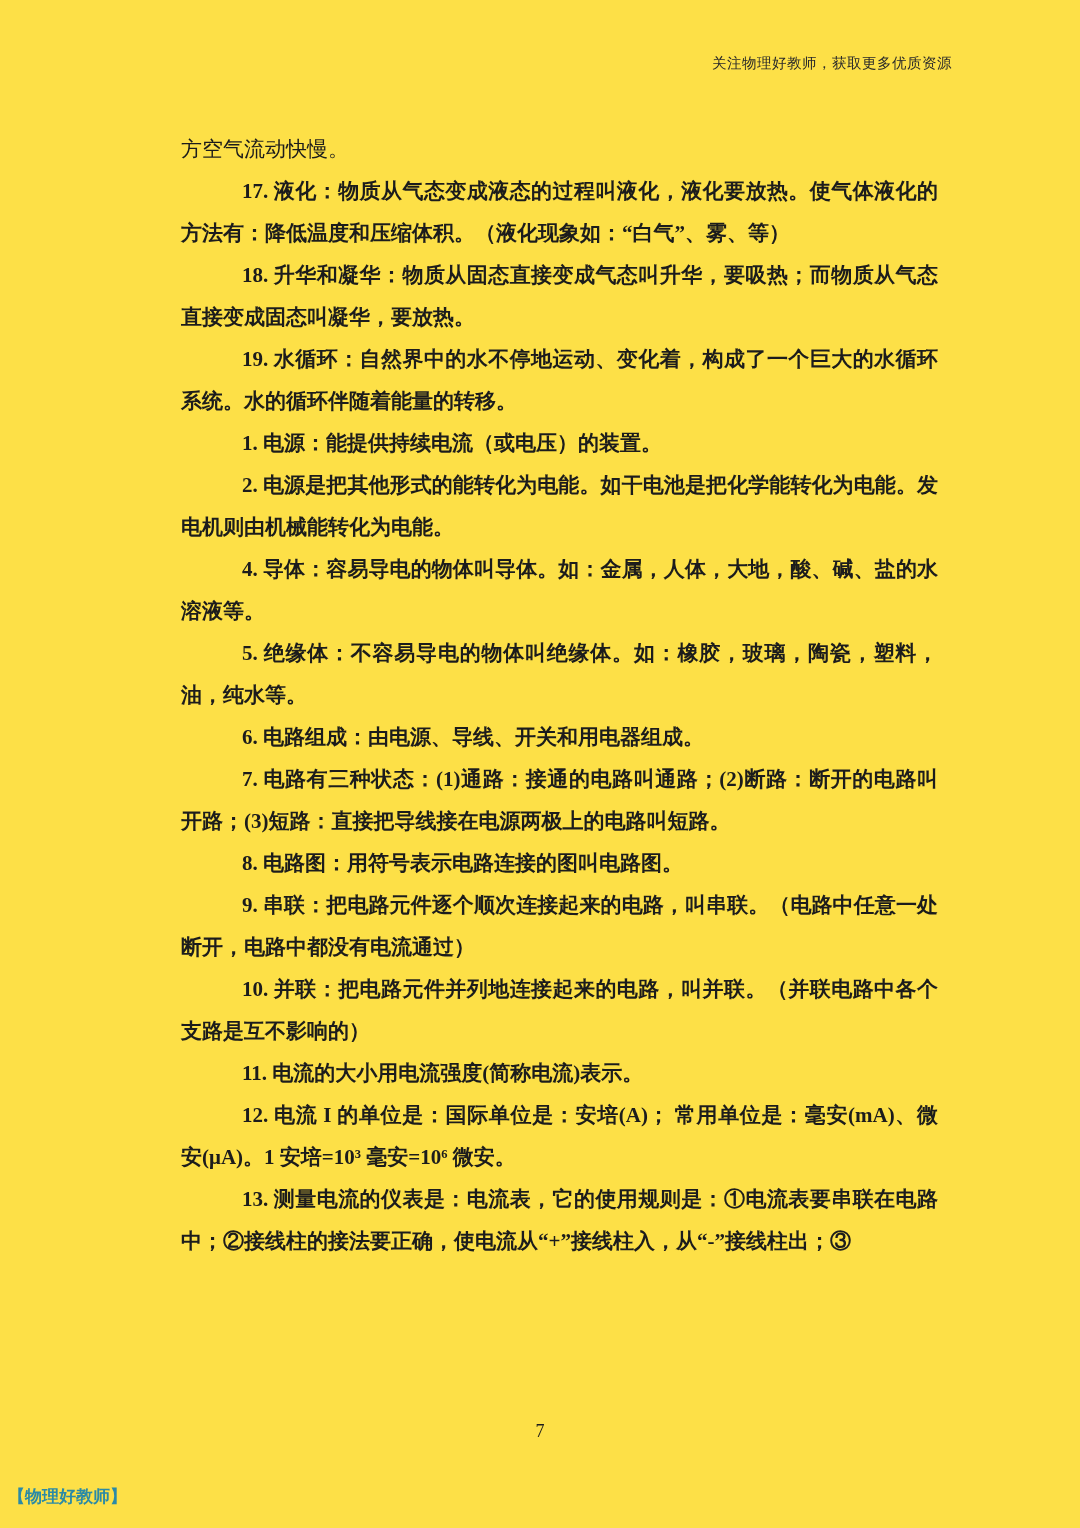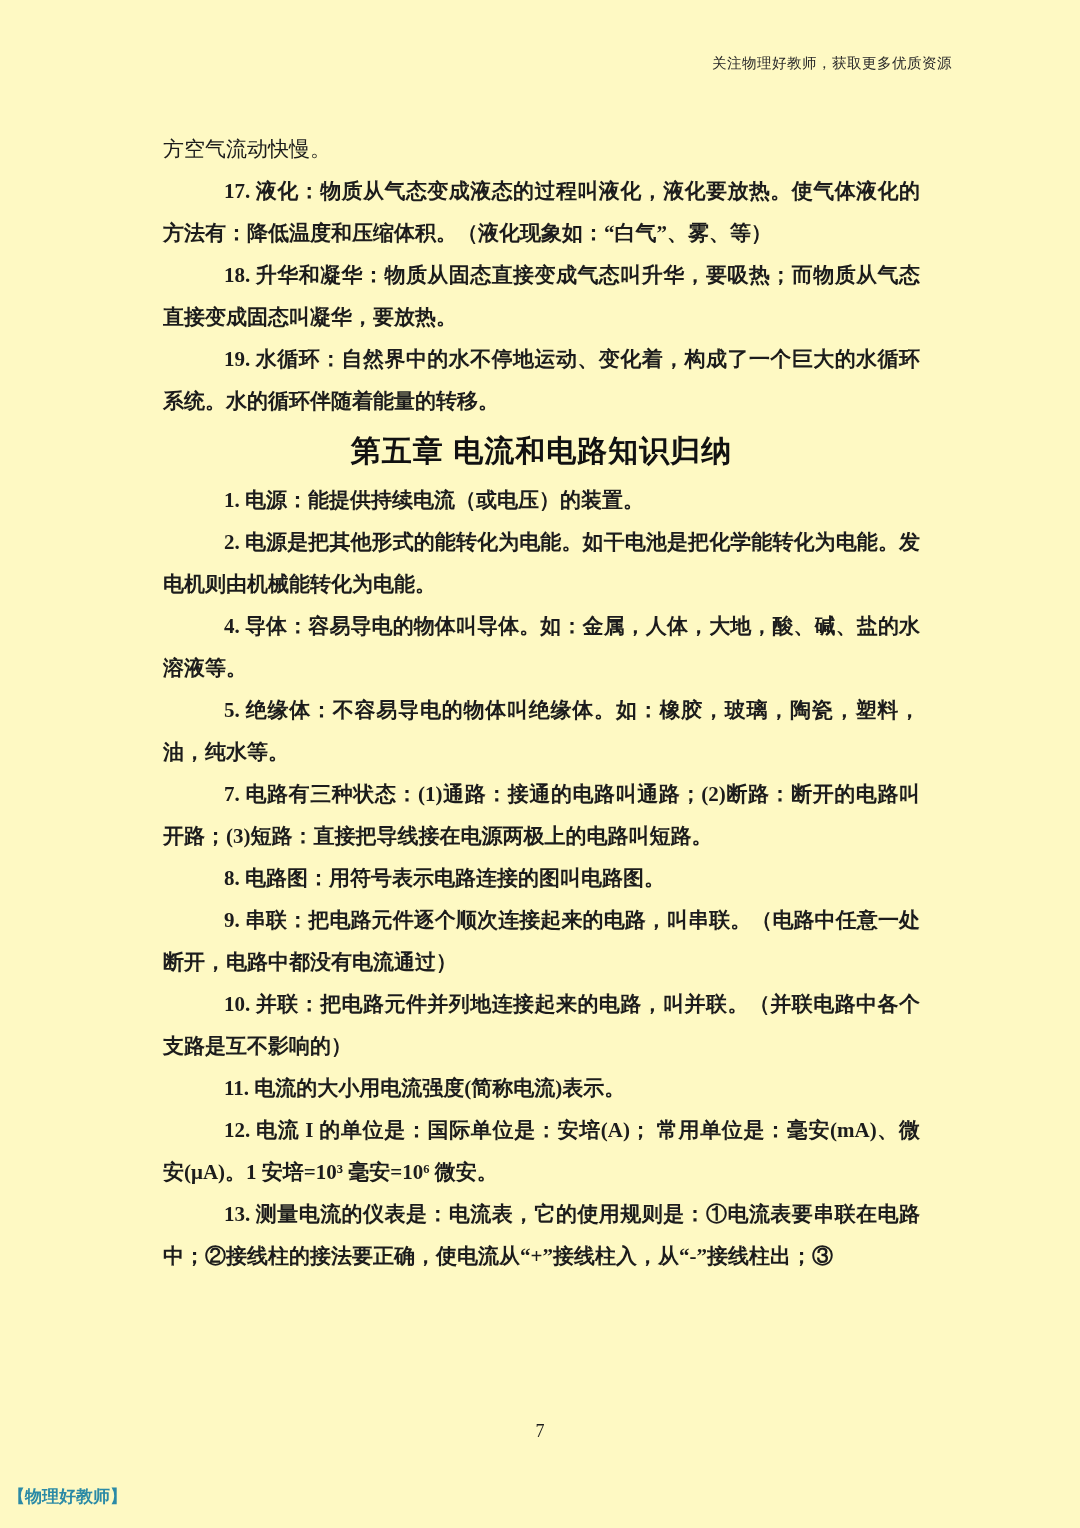--- a/index.html
+++ b/index.html
@@ -1,37 +1,37 @@
 <!DOCTYPE html>
 <html><head>
 <meta charset="utf-8">
 <style>
   html, body { margin: 0; padding: 0; background: #ffffff; }
   .page {
     position: relative;
     width: 1080px;
     height: 1528px;
     margin: 0 auto;
-    background: #fef9c3;
+    background: #fde047;
     font-family: "Liberation Serif", serif;
     color: #1c1c1c;
     overflow: hidden;
   }
   .header-promo {
     position: absolute;
     top: 54px;
     right: 128px;
     font-size: 14.5px;
     letter-spacing: 0.5px;
     color: #2a2a2a;
   }
   .content {
     position: absolute;
     top: 128px;
-    left: 163px;
+    left: 181px;
     width: 757px;
   }
   p.para {
     margin: 0;
     font-size: 21px;
     line-height: 42px;
     text-align: justify;
     word-break: break-all;
   }
   p.indent { text-indent: 2.9em; font-weight: bold; }
@@ -69,26 +69,26 @@
   <div class="header-promo">关注物理好教师，获取更多优质资源</div>
 
   <div class="content">
 
     <p class="para">方空气流动快慢。</p>
 
     <p class="para indent">17. 液化：物质从气态变成液态的过程叫液化，液化要放热。使气体液化的方法有：降低温度和压缩体积。（液化现象如：“白气”、雾、等）</p>
     <p class="para indent">18. 升华和凝华：物质从固态直接变成气态叫升华，要吸热；而物质从气态直接变成固态叫凝华，要放热。</p>
     <p class="para indent">19. 水循环：自然界中的水不停地运动、变化着，构成了一个巨大的水循环系统。水的循环伴随着能量的转移。</p>
 
-    <h1 class="chapter">第五章 电流和电路知识归纳</h1>
 
     <p class="para indent">1. 电源：能提供持续电流（或电压）的装置。</p>
     <p class="para indent">2. 电源是把其他形式的能转化为电能。如干电池是把化学能转化为电能。发电机则由机械能转化为电能。</p>
     <p class="para indent">4. 导体：容易导电的物体叫导体。如：金属，人体，大地，酸、碱、盐的水溶液等。</p>
     <p class="para indent">5. 绝缘体：不容易导电的物体叫绝缘体。如：橡胶，玻璃，陶瓷，塑料，油，纯水等。</p>
+    <p class="para indent">6. 电路组成：由电源、导线、开关和用电器组成。</p>
     <p class="para indent">7. 电路有三种状态：(1)通路：接通的电路叫通路；(2)断路：断开的电路叫开路；(3)短路：直接把导线接在电源两极上的电路叫短路。</p>
     <p class="para indent">8. 电路图：用符号表示电路连接的图叫电路图。</p>
     <p class="para indent">9. 串联：把电路元件逐个顺次连接起来的电路，叫串联。（电路中任意一处断开，电路中都没有电流通过）</p>
     <p class="para indent">10. 并联：把电路元件并列地连接起来的电路，叫并联。（并联电路中各个支路是互不影响的）</p>
     <p class="para indent">11. 电流的大小用电流强度(简称电流)表示。</p>
     <p class="para indent">12. 电流 I 的单位是：国际单位是：安培(A)； 常用单位是：毫安(mA)、微安(μA)。1 安培=10³ 毫安=10⁶ 微安。</p>
     <p class="para indent">13. 测量电流的仪表是：电流表，它的使用规则是：①电流表要串联在电路中；②接线柱的接法要正确，使电流从“+”接线柱入，从“-”接线柱出；③</p>
 
   </div>
 

